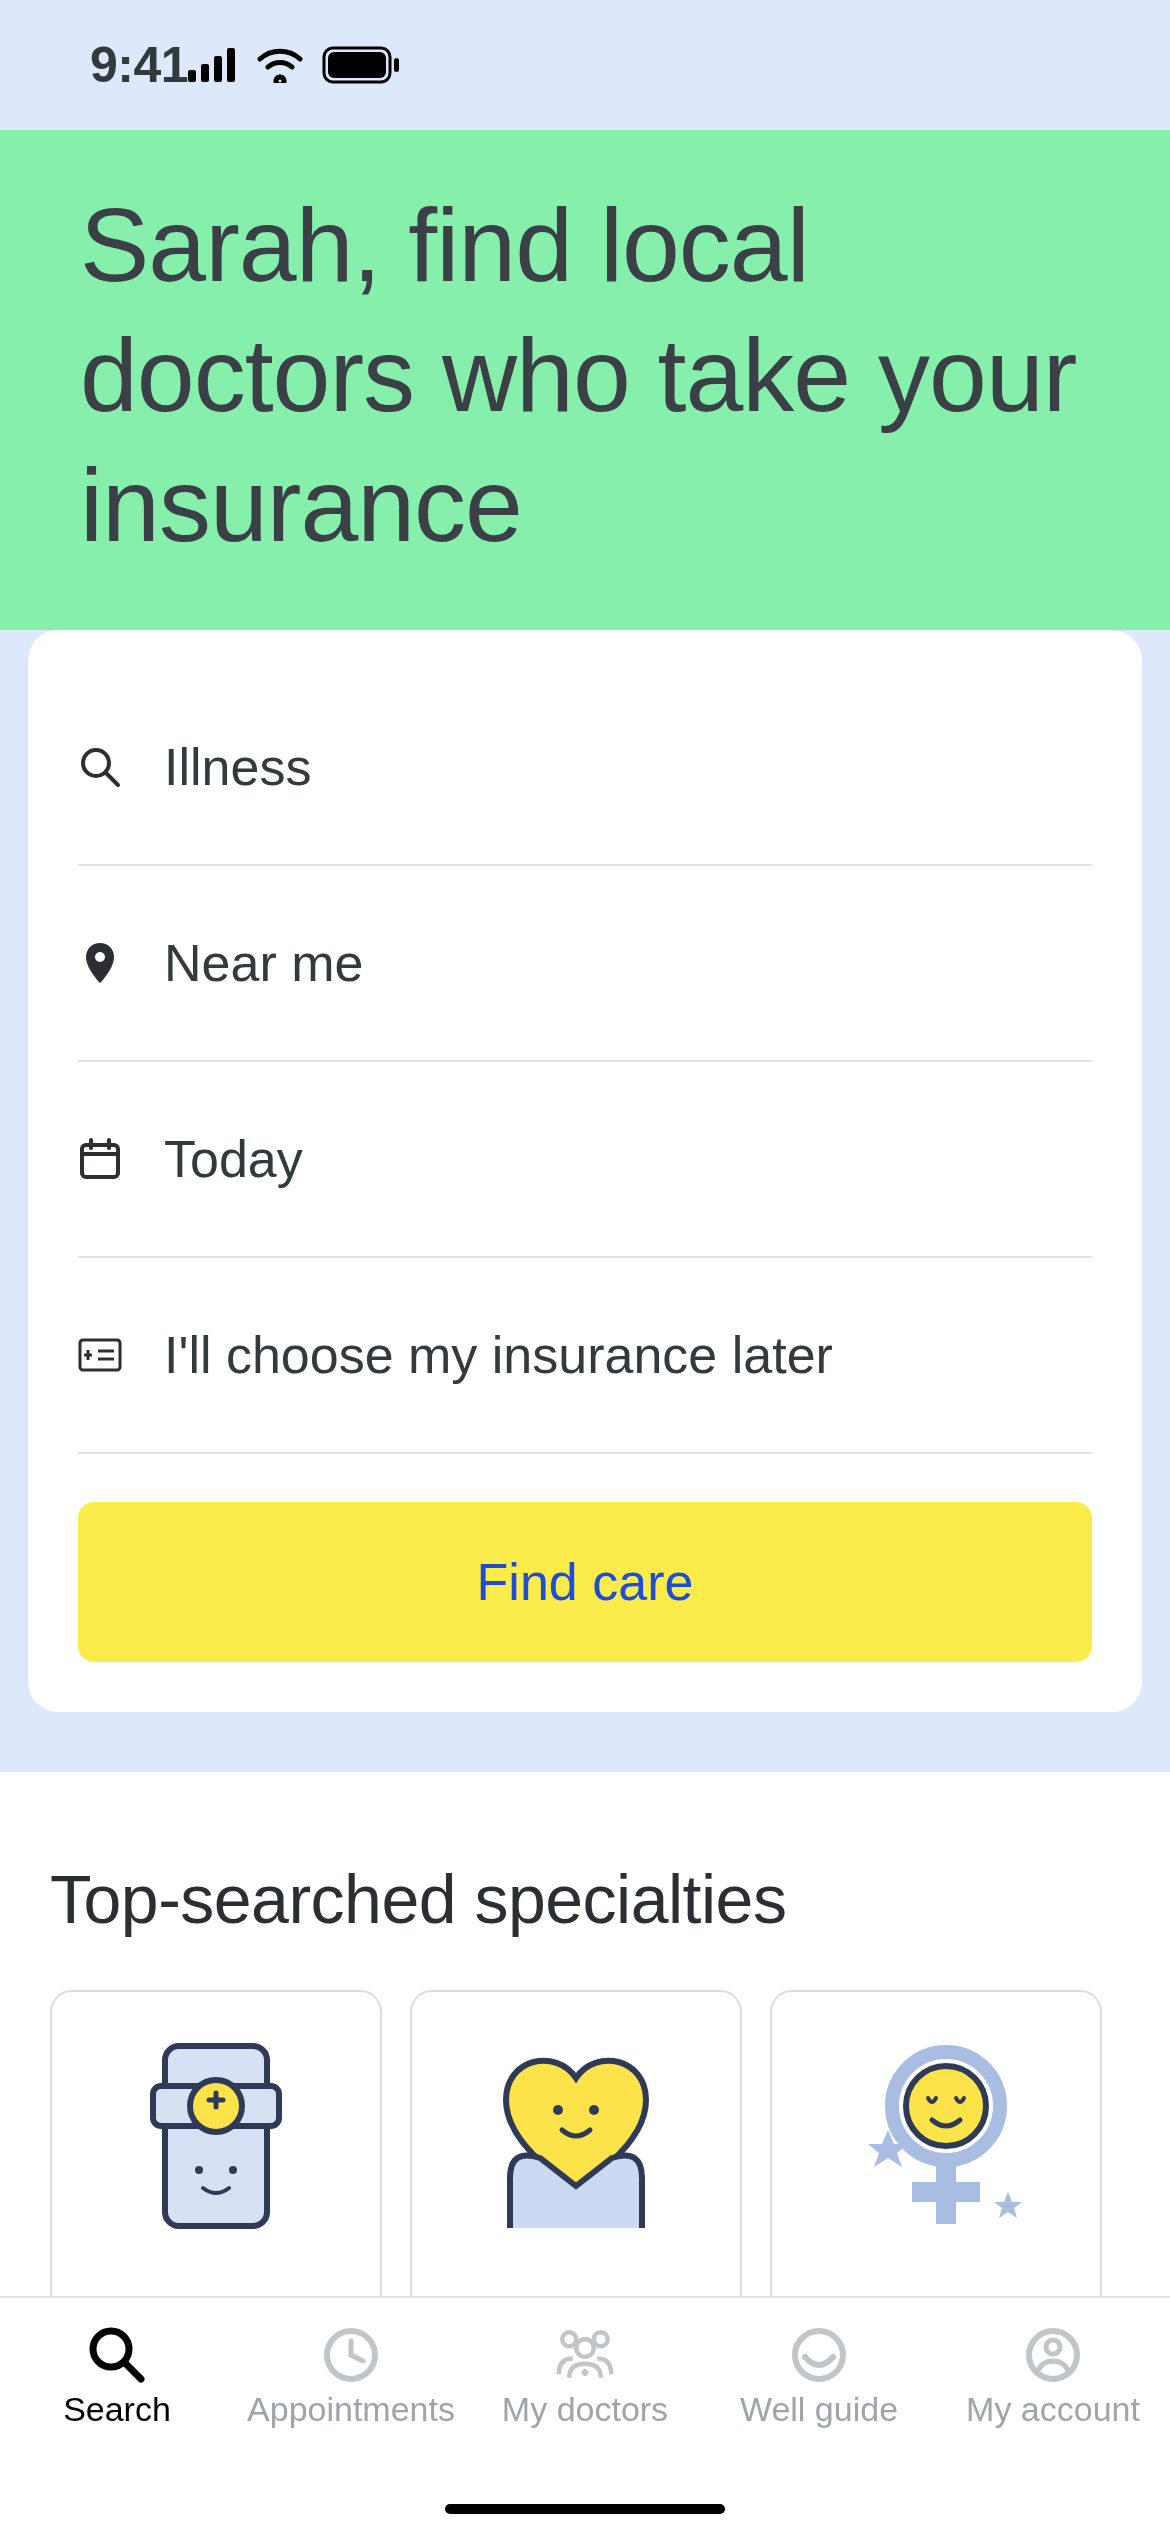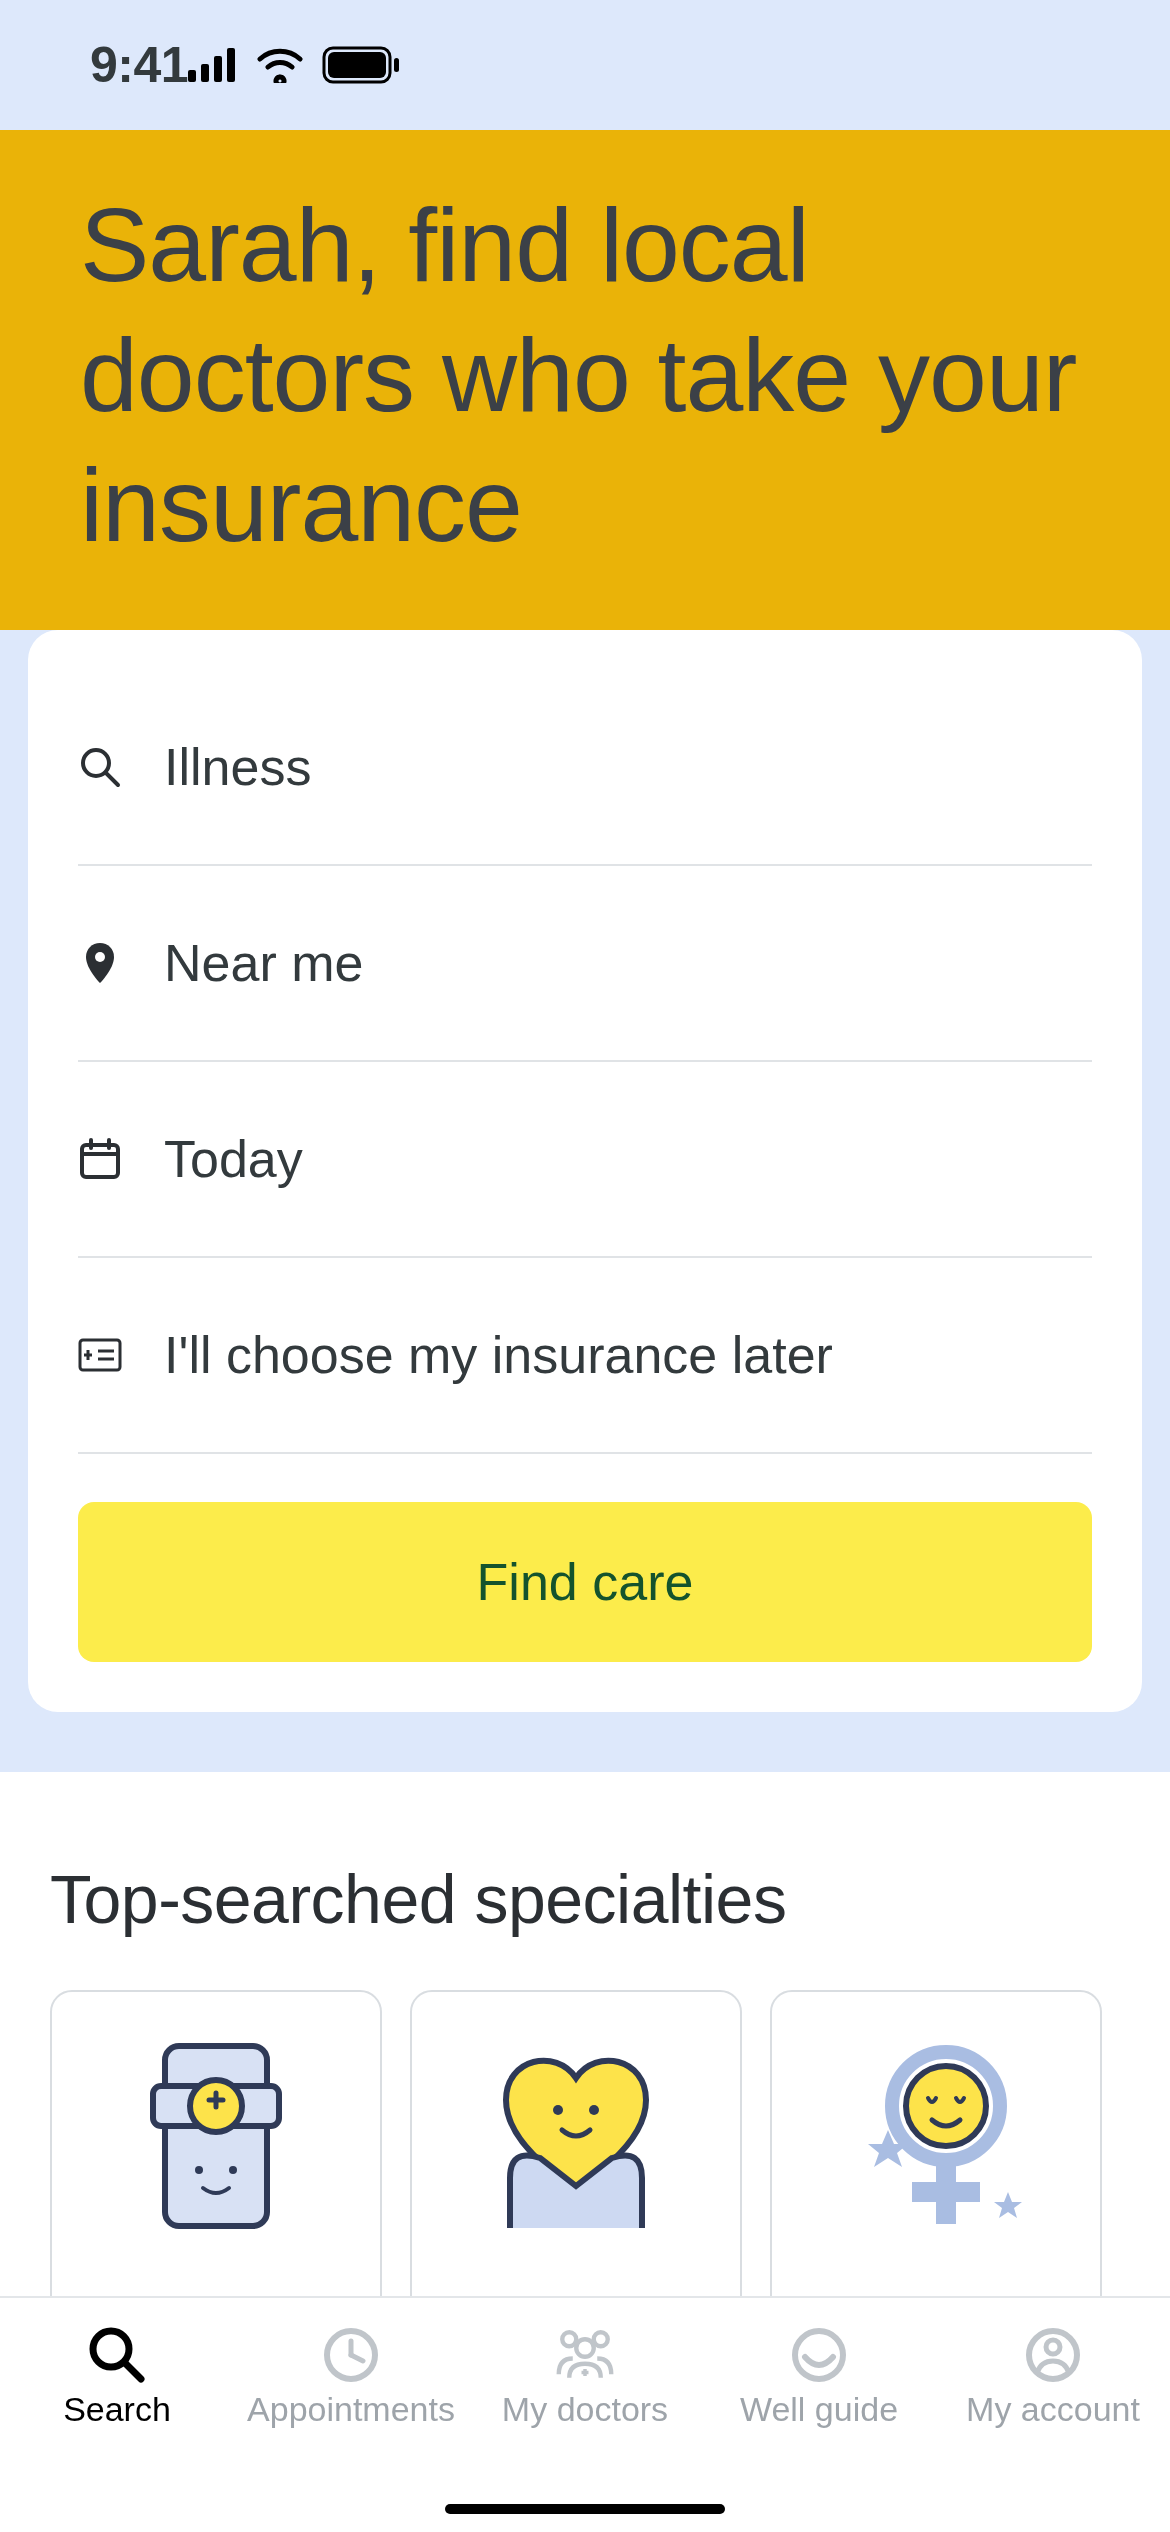--- a/index.html
+++ b/index.html
@@ -5,31 +5,31 @@
   * { margin: 0; padding: 0; box-sizing: border-box; }
   html, body { width: 1170px; height: 2532px; font-family: -apple-system, BlinkMacSystemFont, "Segoe UI", Helvetica, Arial, sans-serif; overflow: hidden; }
   body { display: flex; flex-direction: column; background: #fff; color: #333a3d; }
 
   
   .status-bar { height: 130px; display: flex; align-items: center; justify-content: flex-start; padding: 0 60px 0 90px; background: #dde8fb; }
   .status-time { font-size: 50px; font-weight: 600; letter-spacing: -0.5px; }
   .status-icons { display: flex; align-items: center; gap: 18px; }
 
   
-  .hero { background: #eab308; padding: 50px 80px 60px 80px; }
+  .hero { background: #86efac; padding: 50px 80px 60px 80px; }
   .hero-title { font-size: 104px; font-weight: 500; line-height: 1.25; color: #3b4047; letter-spacing: -1px; }
 
   
   .search-card { margin: 0 28px; background: #fff; border-radius: 30px; padding: 40px 50px 50px 50px; display: flex; flex-direction: column; }
   .search-card-wrap { background: #dde8fb; padding-bottom: 60px; }
   .field { display: flex; align-items: center; gap: 42px; height: 196px; border-bottom: 2px solid #e0e3e6; }
   .field:last-of-type { border-bottom: 2px solid #e0e3e6; margin-bottom: 48px; }
   .field-icon { width: 44px; height: 44px; display: flex; align-items: center; justify-content: center; color: #262a2e; flex: 0 0 44px; }
   .field-label { font-size: 52px; font-weight: 400; color: #333a3d; }
-  .find-btn { height: 160px; background: #fcec4b; border: none; border-radius: 16px; font-size: 52px; font-weight: 500; color: #14532d; cursor: pointer; }
+  .find-btn { height: 160px; background: #fcec4b; border: none; border-radius: 16px; font-size: 52px; font-weight: 500; color: #1d4ed8; cursor: pointer; }
 
   
   .content { flex: 1; background: #fff; padding: 88px 50px 8px 50px; overflow: hidden; border-radius: 19px; }
   .section-title { font-size: 68px; font-weight: 500; color: #2b2f33; margin-bottom: 52px; letter-spacing: -0.5px; }
   .cards { display: flex; gap: 28px; }
   .card { width: 332px; height: 440px; border: 2px solid #d9dde1; border-radius: 22px; display: flex; flex-direction: column; align-items: center; justify-content: flex-start; padding-top: 36px; cursor: pointer; position: relative; }
   .card-illus { width: 200px; height: 220px; display: flex; align-items: center; justify-content: center; }
   .card-label { margin-top: 40px; font-size: 44px; font-weight: 400; color: #2d3136; text-align: center; }
 
   

